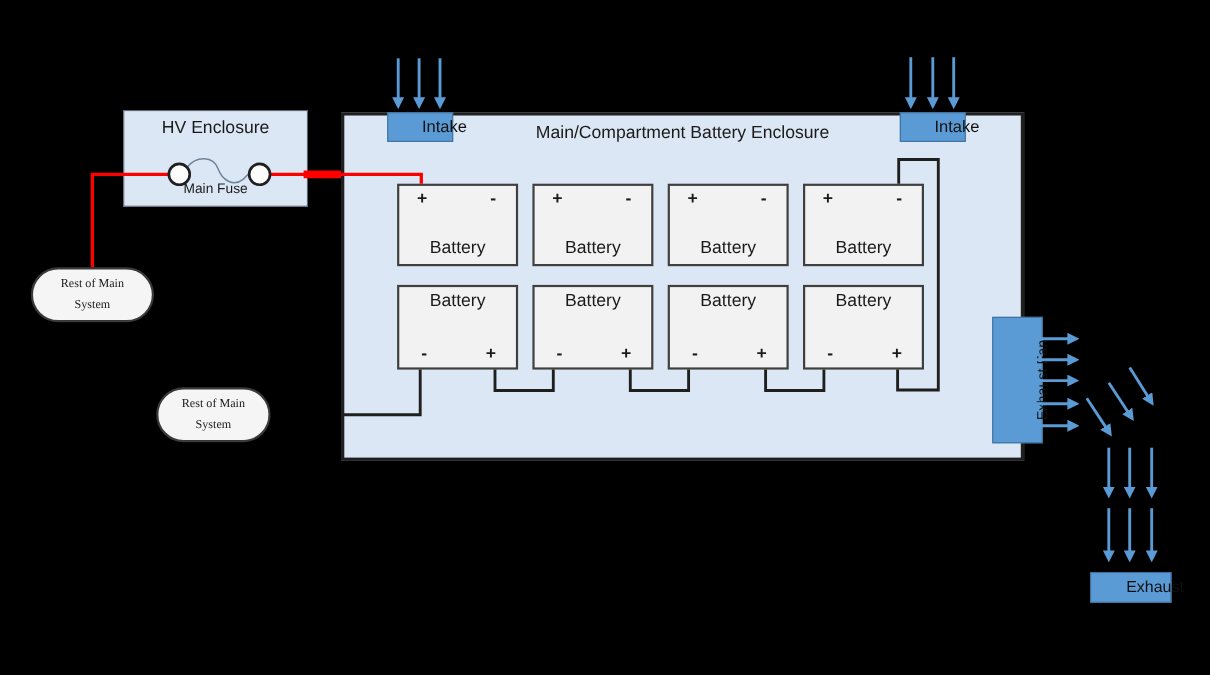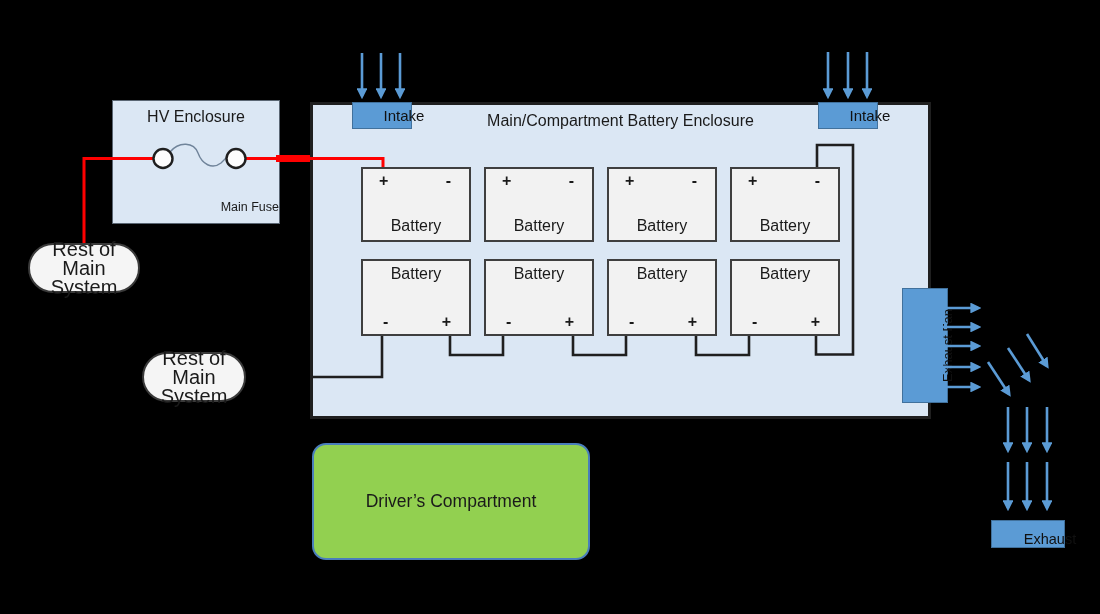--- a/index.html
+++ b/index.html
@@ -1,41 +1,41 @@
 <!DOCTYPE html>
 <html><head>
 <meta charset="utf-8">
 <style>
   html,body{margin:0;padding:0;background:#000;}
   .stage{position:relative;width:1100px;height:614px;background:#000;overflow:hidden;
          font-family:"Liberation Sans", sans-serif;color:#1a1a1a;}
   .enclosure{position:absolute;background:#dbe7f4;box-sizing:border-box;}
-  .hv{left:112px;top:100px;width:168px;height:124px;border:1.6px solid #5a6673;}
+  .hv{left:112px;top:100px;width:168px;height:88px;border:1.6px solid #5a6673;}
   .main-enc{left:310px;top:102px;width:621px;height:317px;border:3px solid #1f1f1f;}
   .enc-title{position:absolute;top:7px;left:0;right:0;text-align:center;font-size:16px;}
-  .fuse-label{position:absolute;bottom:9px;left:0;right:0;text-align:right;font-size:12.5px;}
+  .fuse-label{position:absolute;bottom:9px;left:0;right:0;text-align:center;font-size:12.5px;}
   .battery{position:absolute;background:#f2f2f2;border:2px solid #3f3f3f;box-sizing:border-box;}
   .battery .blabel{position:absolute;left:0;right:0;text-align:center;font-size:16px;}
   .battery .term{position:absolute;font-size:16px;font-weight:600;}
   .battery.toprow .blabel{bottom:5px;}
   .battery.toprow .plus{left:16px;top:3px;}
   .battery.toprow .minus{right:18px;top:3px;}
   .battery.bottomrow .blabel{top:4px;}
   .battery.bottomrow .minus{left:20px;bottom:3px;}
   .battery.bottomrow .plus{right:18px;bottom:3px;}
   .bluebox{position:absolute;background:#5b9bd5;border:1.6px solid #41719c;box-sizing:border-box;
            display:flex;align-items:center;justify-content:center;font-size:15px;color:#111;z-index:4;padding-left:44px;}
   .intake-l{left:352px;top:102px;width:60px;height:27px;}
   .intake-r{left:818px;top:102px;width:60px;height:27px;}
   .exhaust-fan{left:902px;top:288px;width:29px;height:115px;z-index:4;}
   .exhaust-fan span{transform:rotate(-90deg);white-space:nowrap;font-size:13px;}
-  .exhaust-box{left:991px;top:520px;width:74px;height:28px;font-size:14.5px;align-items:flex-end;}
+  .exhaust-box{left:991px;top:520px;width:74px;height:28px;font-size:14.5px;}
   .pill{position:absolute;background:#f5f5f5;border:2px solid #3a3a3a;border-radius:25px;
         box-sizing:border-box;display:flex;align-items:center;justify-content:center;text-align:center;
-        font-size:20px;line-height:19px;z-index:2;padding:0 10px;}
+        font-size:11px;line-height:19px;z-index:2;padding:0 10px;font-family:Liberation Serif, serif;}
   .pill1{left:28px;top:243px;width:112px;height:50px;}
   .pill2{left:142px;top:352px;width:104px;height:50px;}
   .compartment{position:absolute;left:312px;top:443px;width:278px;height:117px;background:#92d050;
         border:2px solid #4a7ebb;border-radius:14px;box-sizing:border-box;display:flex;
         align-items:center;justify-content:center;font-size:17.5px;z-index:2;}
   .overlay{position:absolute;left:0;top:0;z-index:5;pointer-events:none;}
 </style>
 </head>
 <body>
 
@@ -105,23 +105,20 @@
     <span>Exhaust</span>
   </div>
 
   <div class="pill pill1">
     <span>Rest of Main System</span>
   </div>
   <div class="pill pill2">
     <span>Rest of Main System</span>
   </div>
 
-  <div class="compartment">
-    <span>Driver’s Compartment</span>
-  </div>
 
   <svg class="overlay" width="1100" height="614" viewBox="0 0 1100 614">
     <defs>
       <marker id="ah" viewBox="0 0 10 10" refX="7" refY="5" markerWidth="4.2" markerHeight="4.2" orient="auto-start-reverse">
         <path d="M0,0 L10,5 L0,10 z" fill="#5b9bd5"></path>
       </marker>
     </defs>
 
     <path d="M84,243 L84,158.5 L153,158.5" fill="none" stroke="#ff0000" stroke-width="3"></path>
     <path d="M246,158.5 L383,158.5 L383,167" fill="none" stroke="#ff0000" stroke-width="3"></path>

